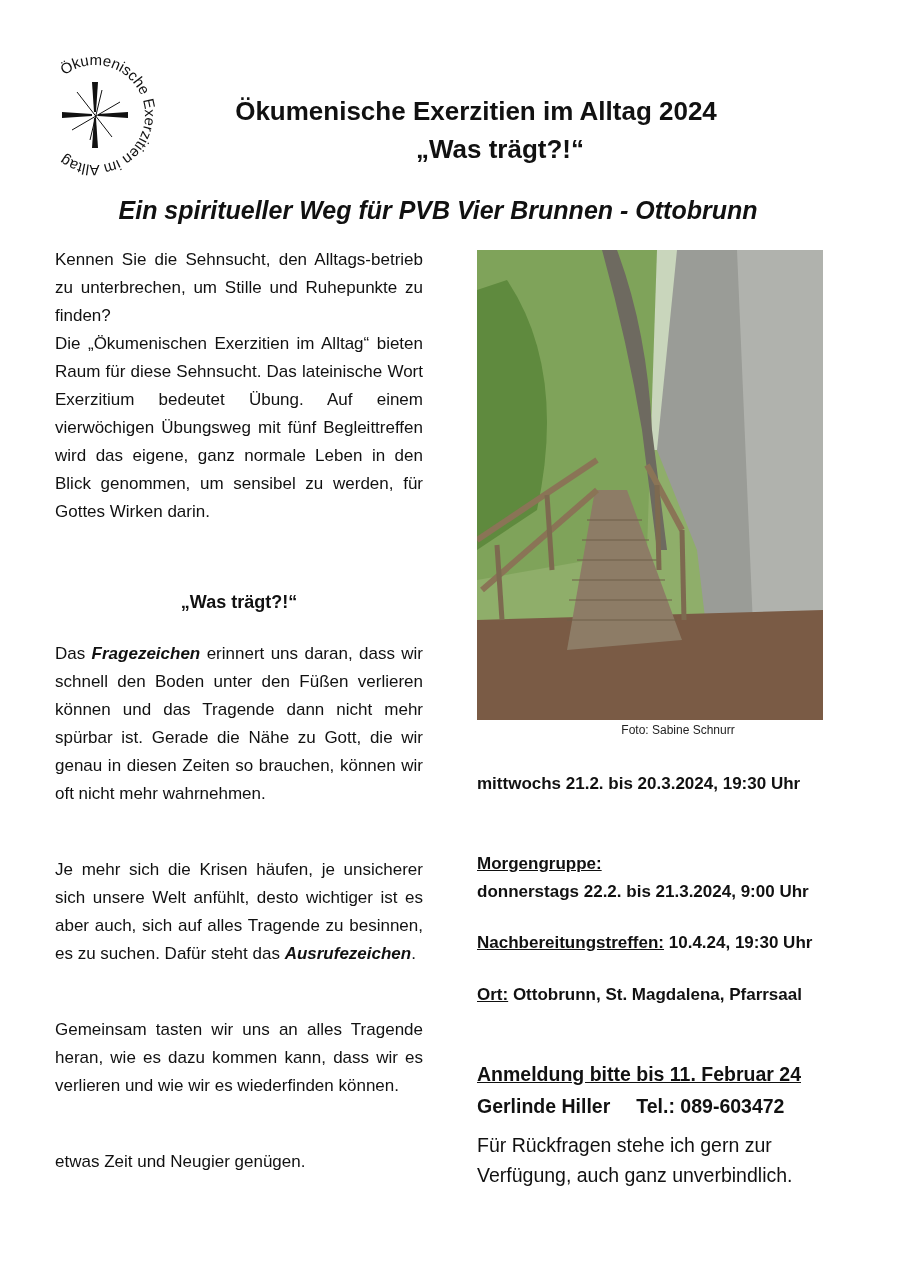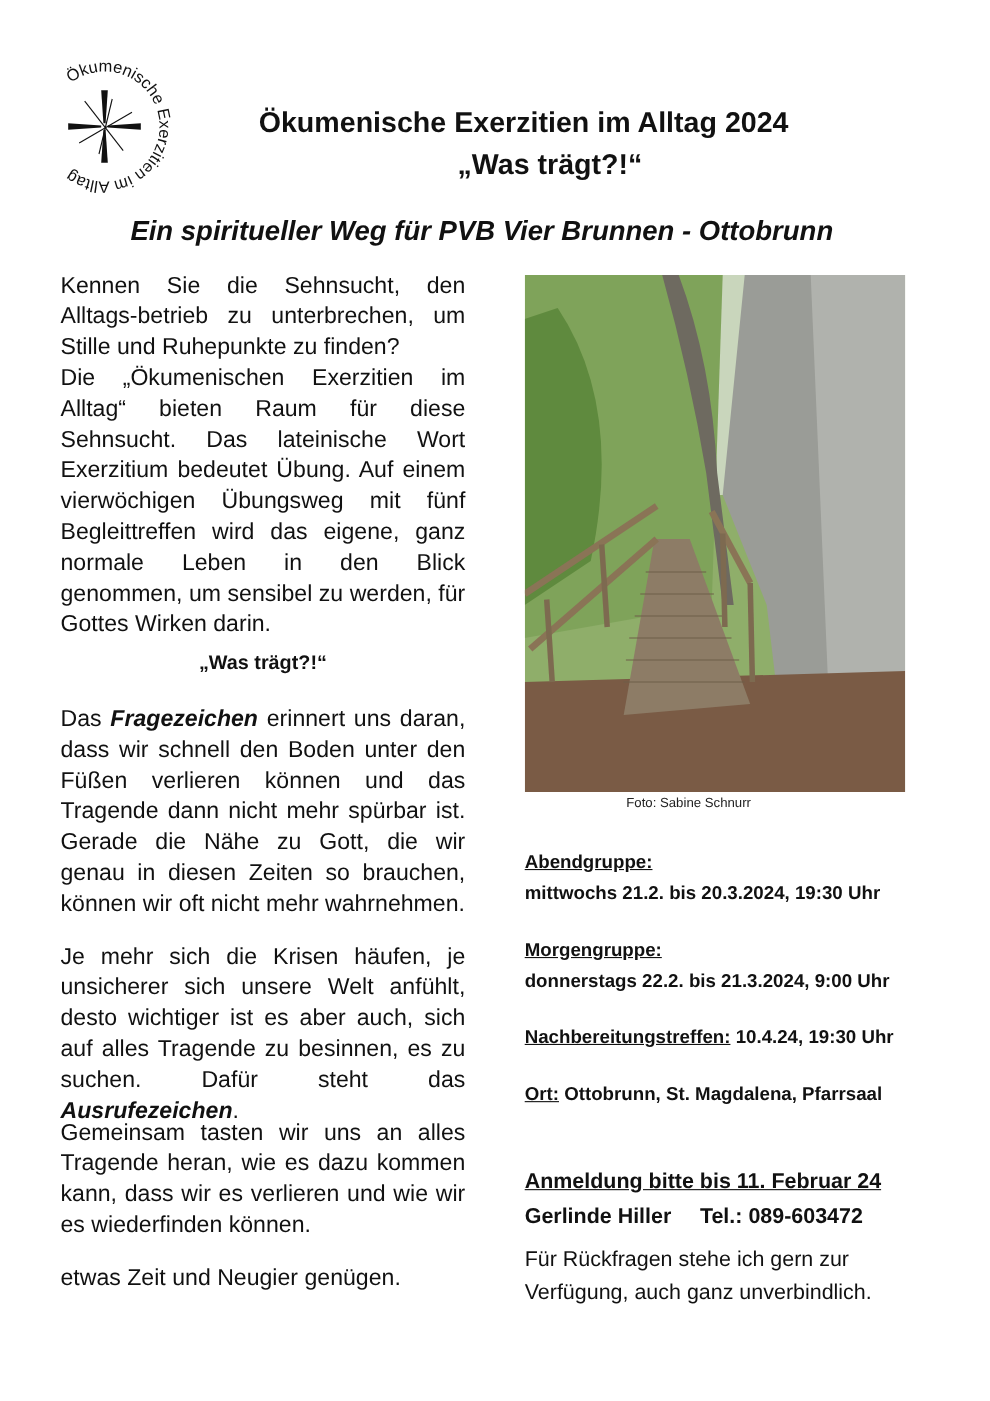--- a/index.html
+++ b/index.html
@@ -2,25 +2,25 @@
 <html><head>
 <meta charset="utf-8">
 <style>
   html,body{margin:0;padding:0;background:#fff;}
   body{width:900px;height:1274px;position:relative;overflow:hidden;font-family:"Liberation Sans","DejaVu Sans",sans-serif;color:#111;}
   .abs{position:absolute;}
   .logo{left:32px;top:52px;width:126px;height:126px;}
   .title1{left:0;width:900px;top:96px;text-align:center;font-weight:bold;font-size:26px;padding-left:52px;box-sizing:border-box;}
   .title2{left:0;width:900px;top:134px;text-align:center;font-weight:bold;font-size:26px;padding-left:100px;box-sizing:border-box;}
   .subtitle{left:0;width:876px;top:196px;text-align:center;font-weight:bold;font-style:italic;font-size:25px;}
-  .col{left:55px;width:368px;font-size:21px;line-height:28px;text-align:justify;}
+  .col{left:55px;width:368px;font-size:17px;line-height:28px;text-align:justify;}
   .col p{margin:0;}
   .center-h{text-align:center;font-weight:bold;font-size:18px;}
   .photo{left:477px;top:250px;width:346px;height:470px;overflow:hidden;}
-  .caption{left:453px;width:346px;top:723px;text-align:center;font-size:12px;color:#222;}
+  .caption{left:505px;width:346px;top:723px;text-align:center;font-size:12px;color:#222;}
   .info{left:477px;width:400px;font-size:17px;font-weight:bold;line-height:28px;}
   .u{text-decoration:underline;}
   .big{font-size:19.5px;font-weight:bold;line-height:32px;}
   .norm{font-size:19.5px;line-height:30px;font-weight:normal;}
 </style>
 </head>
 <body>
 
 <div class="abs logo">
   <svg width="126" height="126" viewBox="0 0 126 126">
@@ -93,21 +93,20 @@
       <line x1="20" y1="295" x2="25" y2="370"></line>
       <line x1="70" y1="245" x2="75" y2="320"></line>
       <line x1="205" y1="280" x2="207" y2="370"></line>
       <line x1="180" y1="235" x2="182" y2="320"></line>
     </g>
   </svg>
 </div>
 <div class="abs caption">Foto: Sabine Schnurr</div>
 
 <div class="abs info" style="top:770px;">
-  <div class="u">Abendgruppe:</div>
   <div>mittwochs 21.2. bis 20.3.2024, 19:30 Uhr</div>
 </div>
 <div class="abs info" style="top:850px;">
   <div class="u">Morgengruppe:</div>
   <div>donnerstags 22.2. bis 21.3.2024, 9:00 Uhr</div>
 </div>
 <div class="abs info" style="top:929px;">
   <span class="u">Nachbereitungstreffen:</span><span> 10.4.24, 19:30 Uhr</span>
 </div>
 <div class="abs info" style="top:981px;">

